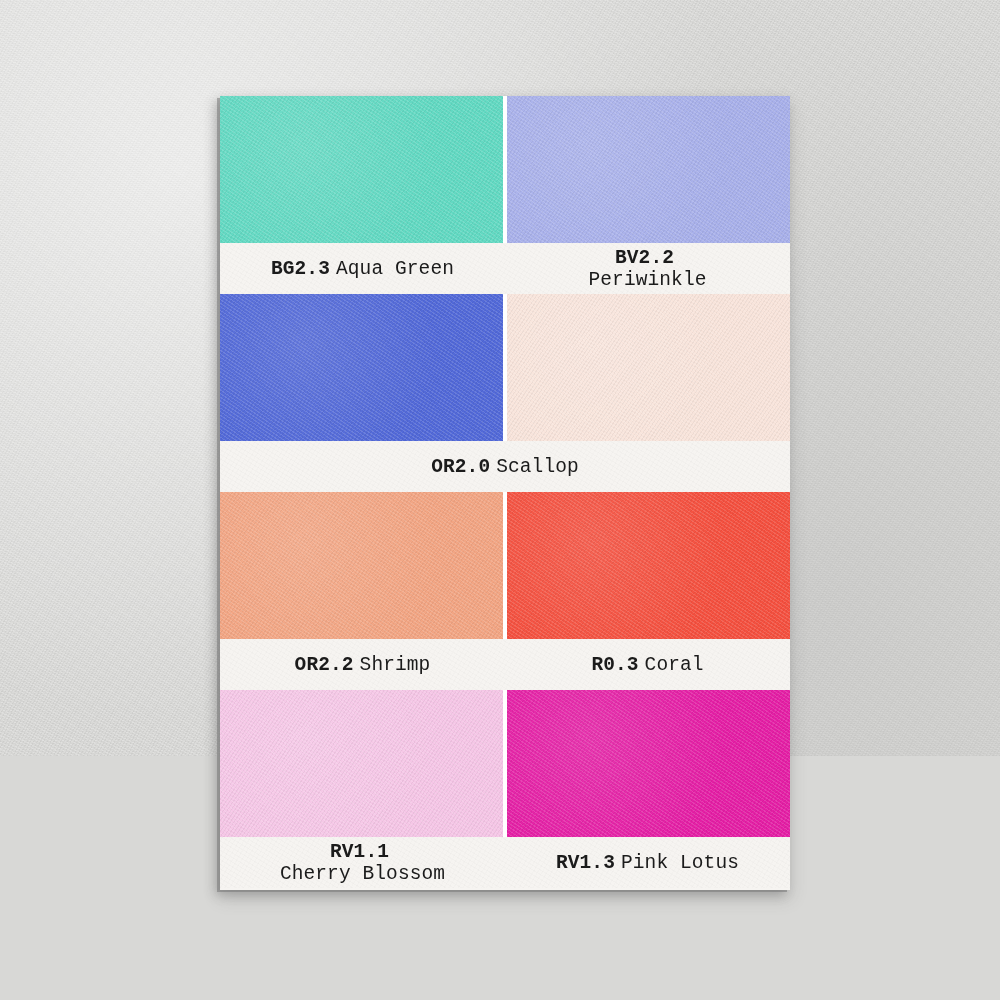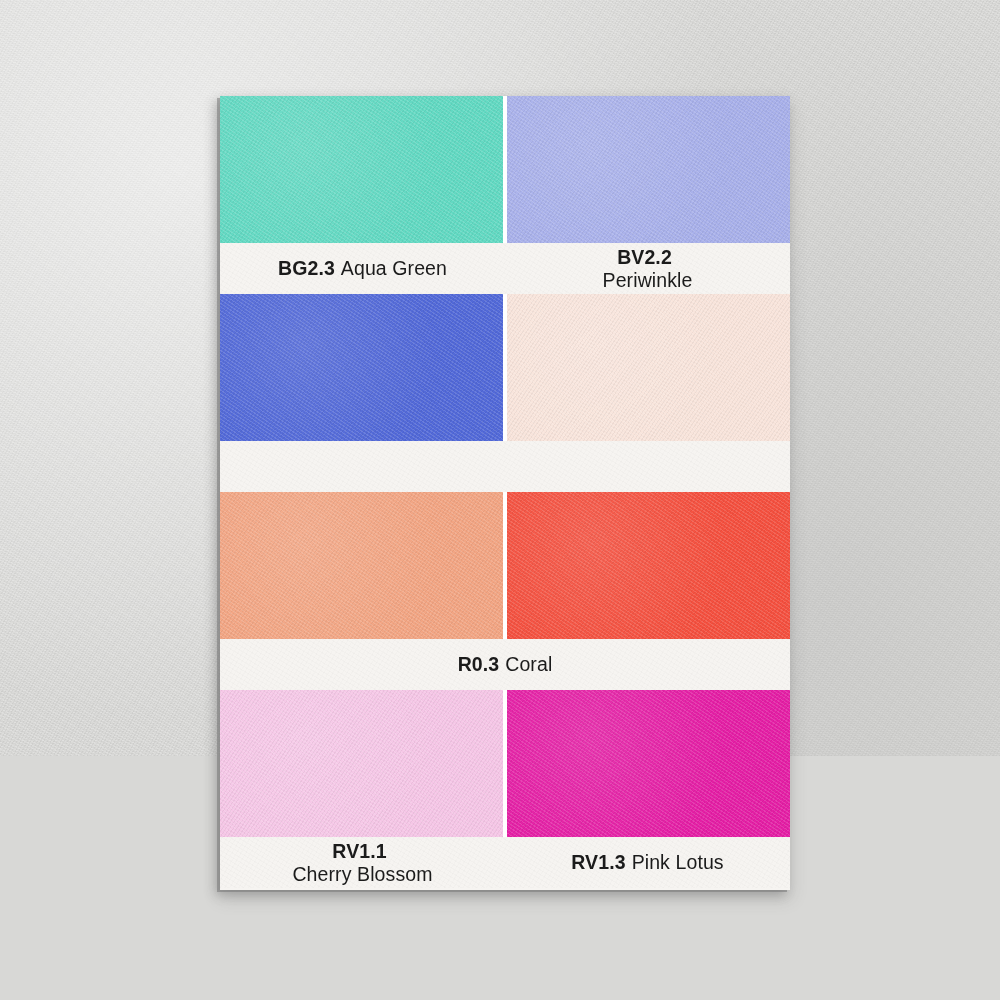--- a/index.html
+++ b/index.html
@@ -20,20 +20,21 @@
   #scene {
     position: relative;
     width: 1000px;
     height: 756px;
     background-color: #d9d9d7;
     background-image:
       radial-gradient(circle at 18% 22%, rgba(255,255,255,0.55) 0%, rgba(255,255,255,0) 55%),
       radial-gradient(circle at 82% 80%, rgba(190,190,188,0.45) 0%, rgba(190,190,188,0) 60%),
       repeating-linear-gradient(27deg, rgba(255,255,255,0.20) 0px, rgba(255,255,255,0.20) 1px, rgba(0,0,0,0.00) 1px, rgba(0,0,0,0.00) 3px),
       repeating-linear-gradient(-63deg, rgba(0,0,0,0.035) 0px, rgba(0,0,0,0.035) 1px, rgba(0,0,0,0.00) 1px, rgba(0,0,0,0.00) 3px);
+    font-family: Liberation Mono, monospace;
   }
 
   #scene::after {
     content: "";
     position: absolute;
     inset: 0;
     pointer-events: none;
     background-image:
       repeating-linear-gradient(0deg, rgba(0,0,0,0.018) 0px, rgba(0,0,0,0.018) 1px, rgba(255,255,255,0.022) 1px, rgba(255,255,255,0.022) 2px);
     mix-blend-mode: multiply;
@@ -147,29 +148,37 @@
         </div>
       </div>
     </div>
 
     <div class="card-row">
       <div class="swatch-band">
         <div class="swatch" style="background-color: rgb(82, 105, 216);"></div>
         <div class="swatch" style="background-color: rgb(248, 228, 219);"></div>
       </div>
       <div class="label-band">
+        <div class="label-cell" style="color: rgb(27, 27, 27);">
+          <span class="label-code">OR2.0</span>
+          <span class="label-name">Scallop</span>
+        </div>
       </div>
     </div>
 
     <div class="card-row">
       <div class="swatch-band">
         <div class="swatch" style="background-color: rgb(242, 165, 131);"></div>
         <div class="swatch" style="background-color: rgb(244, 80, 63);"></div>
       </div>
       <div class="label-band">
+        <div class="label-cell" style="color: rgb(27, 27, 27);">
+          <span class="label-code">OR2.2</span>
+          <span class="label-name">Shrimp</span>
+        </div>
         <div class="label-cell" style="color: rgb(27, 27, 27);">
           <span class="label-code">R0.3</span>
           <span class="label-name">Coral</span>
         </div>
       </div>
     </div>
 
     <div class="card-row">
       <div class="swatch-band">
         <div class="swatch" style="background-color: rgb(245, 198, 230);"></div>

